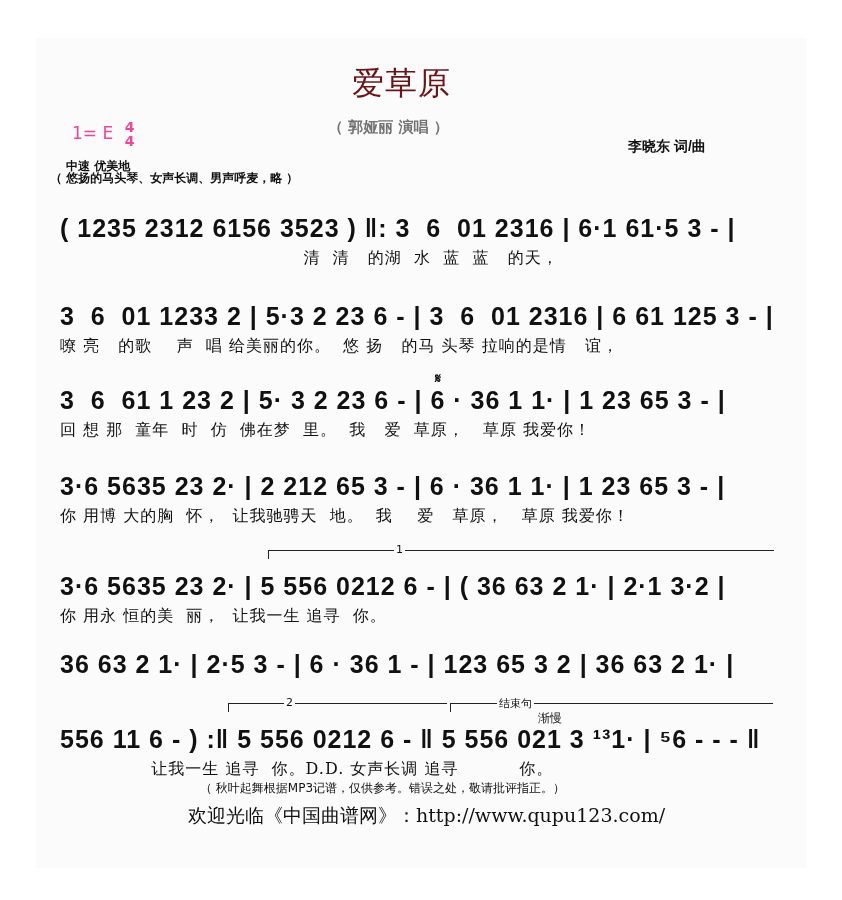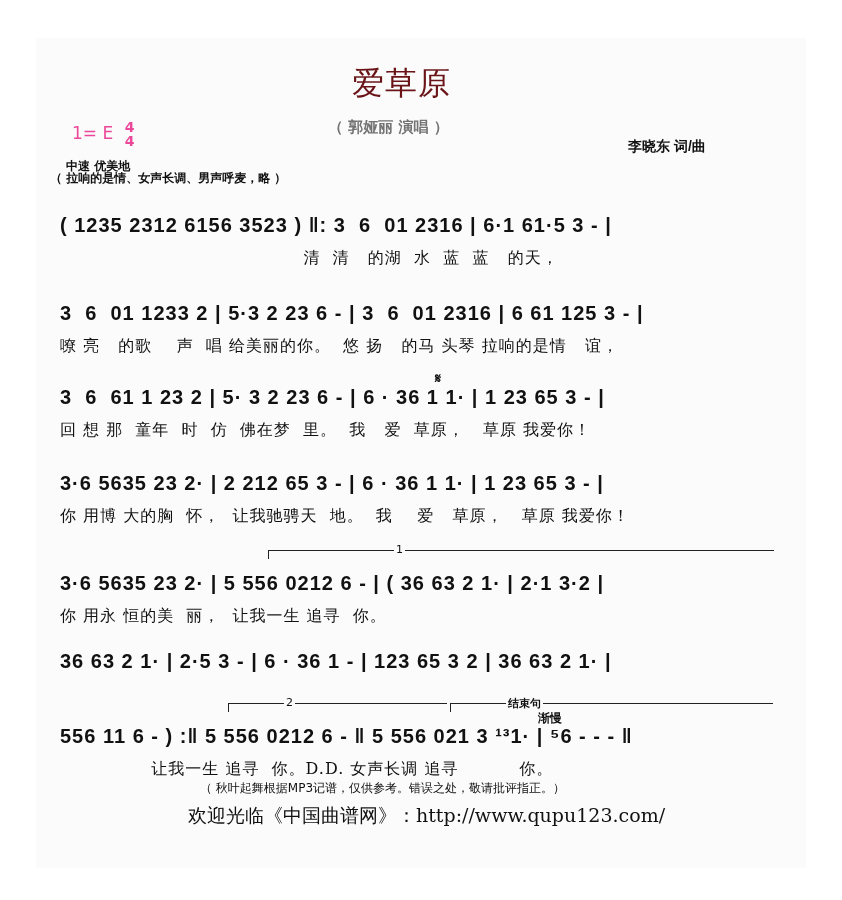--- a/index.html
+++ b/index.html
@@ -9,45 +9,45 @@
   .abs { position:absolute; white-space:nowrap; }
   .title { left:352px; top:62px; font-size:32px; color:#6a1418; letter-spacing:1px; font-weight:normal; }
   .singer { left:328px; top:118px; font-size:15px; font-weight:bold; color:#737373; }
   .key { left:72px; top:120px; font-size:17px; color:#ec4899; }
   .key .frac { display:inline-block; vertical-align:middle; text-align:center; line-height:14px; font-size:14px; font-weight:bold; margin-left:6px; }
   .key .frac span { display:block; }
   .tempo { left:66px; top:150px; font-size:12px; font-weight:bold;margin-top:8px; }
   .intro-note { left:50px; top:170px; font-size:12px; font-weight:bold; }
   .author { left:628px; top:138px; font-size:14px; font-family:Liberation Sans, sans-serif; font-weight:bold;text-align:center; }
   .row { position:absolute; left:60px; width:730px; }
-  .notes { position:absolute; top:0; left:0; font-family:"Liberation Sans", sans-serif; font-weight:bold; font-size:20px; white-space:pre; letter-spacing:1px; }
+  .notes { position:absolute; top:0; left:0; font-family:"Liberation Sans", sans-serif; font-weight:bold; font-size:25px; white-space:pre; letter-spacing:1px; }
   .lyr { position:absolute; left:0; top:34px; font-family:"DejaVu Serif", serif; font-size:16px; white-space:pre; letter-spacing:1px; }
   .volta { position:absolute; border-top:1.5px solid #222; border-left:1.5px solid #222; height:8px; }
   .volta-label { position:absolute; font-size:11px; background:#fbfbfb; padding:0 2px; top:-8px; }
   .footer1 { left:200px; top:780px; font-size:12px; font-weight:normal; }
   .footer2 { left:188px; top:803px; font-size:19px; font-family:"DejaVu Serif", serif; }
   .segno { position:absolute; font-size:14px; font-weight:bold; }
-  .slow { position:absolute; font-size:12px; font-weight:bold; }
+  .slow { position:absolute; font-size:12px; font-weight:normal; }
 </style>
 </head>
 <body>
 
 <div class="sheet"></div>
 
 <div class="abs title">爱草原</div>
 <div class="abs singer">（ 郭娅丽 演唱 ）</div>
 <div class="abs key">
   <span>1= E</span>
   <span class="frac">
     <span>4</span>
     <span>4</span>
   </span>
 </div>
 <div class="abs tempo">中速  优美地</div>
-<div class="abs intro-note">（ 拉响的是情、女声长调、男声呼麦，略 ）</div>
+<div class="abs intro-note">（ 悠扬的马头琴、女声长调、男声呼麦，略 ）</div>
 <div class="abs author">李晓东 词/曲</div>
 
 <div class="row" style="top:214px">
   <div class="notes">( 1235 2312 6156 3523 ) ‖: 3  6  01 2316 | 6·1 61·5 3 - |</div>
   <div class="lyr">                                        清  清   的湖  水  蓝  蓝   的天，</div>
 </div>
 <div class="row" style="top:302px">
   <div class="notes">3  6  01 1233 2 | 5·3 2 23 6 - | 3  6  01 2316 | 6 61 125 3 - |</div>
   <div class="lyr">嘹 亮   的歌    声  唱 给美丽的你。  悠 扬   的马 头琴 拉响的是情   谊，</div>
 </div>
@@ -69,21 +69,21 @@
   <div class="lyr">你 用永 恒的美  丽，  让我一生 追寻  你。</div>
 </div>
 <div class="row" style="top:650px">
   <div class="notes">36 63 2 1· | 2·5 3 - | 6 · 36 1 - | 123 65 3 2 | 36 63 2 1· |</div>
 </div>
 
 <div class="volta" style="left:228px;top:703px;width:218px">
   <span class="volta-label" style="left:55px">2</span>
 </div>
 <div class="volta" style="left:450px;top:703px;width:322px">
-  <span class="volta-label" style="left:55px;font-weight:bold">结束句</span>
+  <span class="volta-label" style="left:46px;font-weight:normal">结束句</span>
 </div>
 <div class="slow" style="left:538px;top:710px">渐慢</div>
 <div class="row" style="top:725px">
   <div class="notes">556 11 6 - ) :‖ 5 556 0212 6 - ‖ 5 556 021 3 ¹³1· | ⁵6 - - - ‖</div>
   <div class="lyr">               让我一生 追寻  你。D.D. 女声长调 追寻          你。</div>
 </div>
 
 <div class="abs footer1">（ 秋叶起舞根据MP3记谱，仅供参考。错误之处，敬请批评指正。）</div>
 <div class="abs footer2">欢迎光临《中国曲谱网》：http://www.qupu123.com/</div>
 

